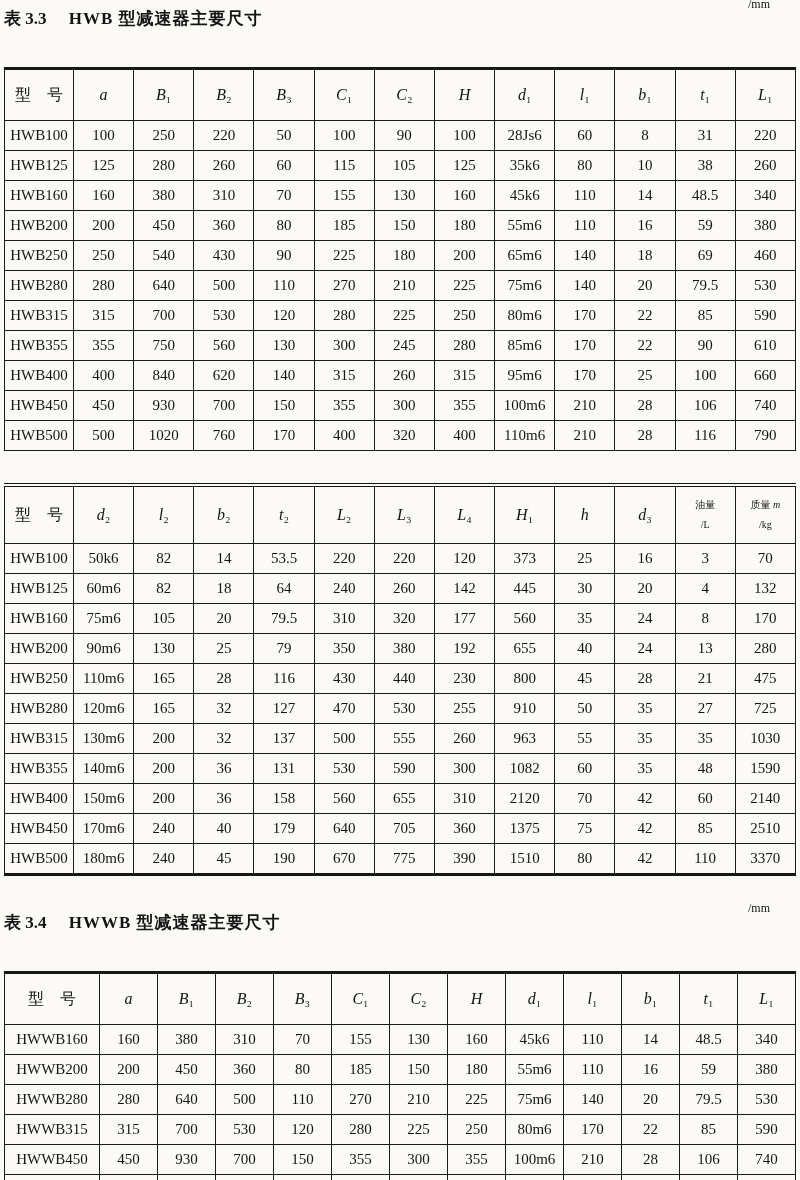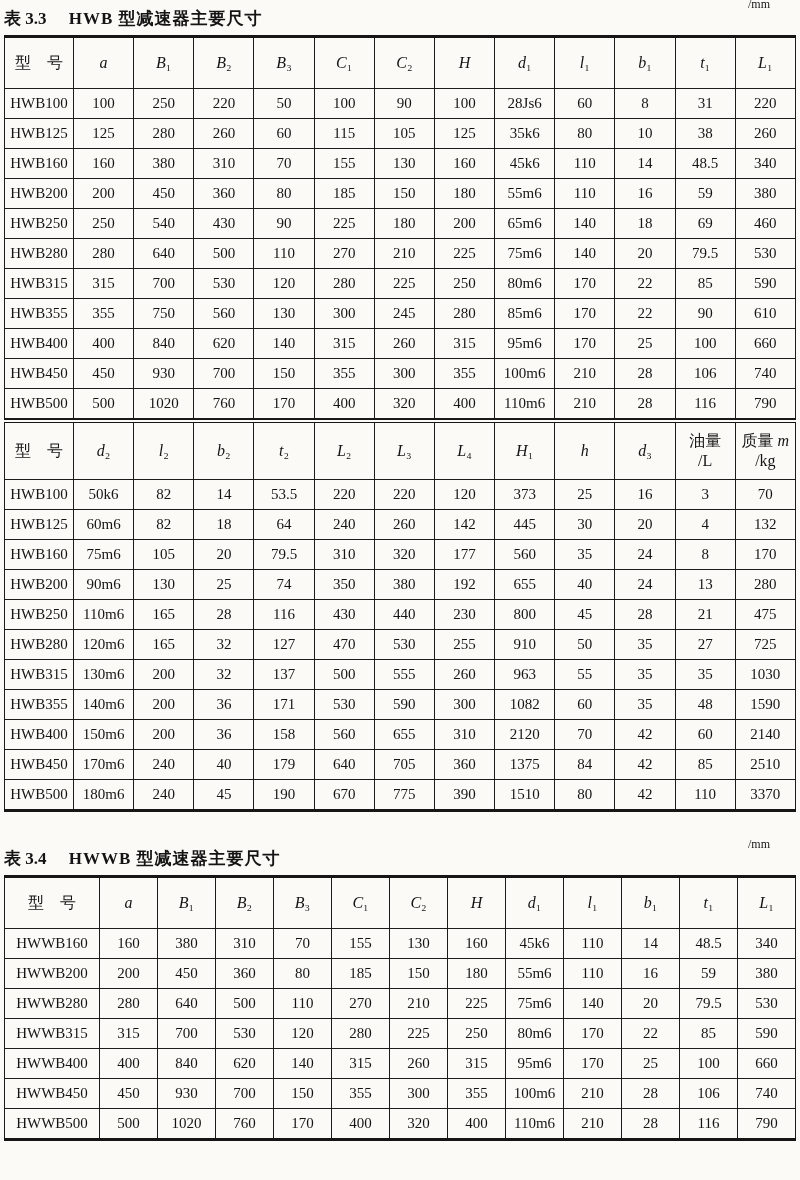--- a/index.html
+++ b/index.html
@@ -26,35 +26,36 @@
     position:absolute;right:26px;bottom:20px;
     font-weight:normal;font-size:12px;letter-spacing:0;
   }
 
   
   table.dim{
     border-collapse:collapse;
     table-layout:fixed;
     width:100%;
     background:transparent;
+    margin-top:32px;
   }
   table.dim td{
     border:1px solid #1b1b1b;
     text-align:center;
     vertical-align:middle;
     font-size:15px;
     padding:0 1px;
     height:29px;
     overflow:hidden;
     white-space:nowrap;
   }
   table.dim tr.hdr td{height:50px;font-size:16px;}
   table.dim tr.hdr.deep td{height:56px;}
   table.dim tr.hdr td div{line-height:1.25;}
-  table.dim tr.hdr.deep td div.multi{font-size:16px;line-height:20px;}
+  table.dim tr.hdr.deep td div.multi{font-size:10px;line-height:20px;}
   table.dim i{font-style:italic;}
 
   
   table.dim.top{border-top:3px solid #161616;}
   table.dim.mid{border-top:4px double #161616;}
   table.dim.bot{border-bottom:3px solid #161616;}
 
   
   table.t0 td:first-child{width:66px;}
   table.t1 td:first-child{width:92px;}
@@ -369,21 +370,21 @@
             <td>35</td>
             <td>24</td>
             <td>8</td>
             <td>170</td>
           </tr>
           <tr>
             <td>HWB200</td>
             <td>90m6</td>
             <td>130</td>
             <td>25</td>
-            <td>74</td>
+            <td>79</td>
             <td>350</td>
             <td>380</td>
             <td>192</td>
             <td>655</td>
             <td>40</td>
             <td>24</td>
             <td>13</td>
             <td>280</td>
           </tr>
           <tr>
@@ -429,21 +430,21 @@
             <td>55</td>
             <td>35</td>
             <td>35</td>
             <td>1030</td>
           </tr>
           <tr>
             <td>HWB355</td>
             <td>140m6</td>
             <td>200</td>
             <td>36</td>
-            <td>171</td>
+            <td>131</td>
             <td>530</td>
             <td>590</td>
             <td>300</td>
             <td>1082</td>
             <td>60</td>
             <td>35</td>
             <td>48</td>
             <td>1590</td>
           </tr>
           <tr>
@@ -464,21 +465,21 @@
           <tr>
             <td>HWB450</td>
             <td>170m6</td>
             <td>240</td>
             <td>40</td>
             <td>179</td>
             <td>640</td>
             <td>705</td>
             <td>360</td>
             <td>1375</td>
-            <td>84</td>
+            <td>75</td>
             <td>42</td>
             <td>85</td>
             <td>2510</td>
           </tr>
           <tr>
             <td>HWB500</td>
             <td>180m6</td>
             <td>240</td>
             <td>45</td>
             <td>190</td>
@@ -599,35 +600,20 @@
             <td>280</td>
             <td>225</td>
             <td>250</td>
             <td>80m6</td>
             <td>170</td>
             <td>22</td>
             <td>85</td>
             <td>590</td>
           </tr>
           <tr>
-            <td>HWWB400</td>
-            <td>400</td>
-            <td>840</td>
-            <td>620</td>
-            <td>140</td>
-            <td>315</td>
-            <td>260</td>
-            <td>315</td>
-            <td>95m6</td>
-            <td>170</td>
-            <td>25</td>
-            <td>100</td>
-            <td>660</td>
-          </tr>
-          <tr>
             <td>HWWB450</td>
             <td>450</td>
             <td>930</td>
             <td>700</td>
             <td>150</td>
             <td>355</td>
             <td>300</td>
             <td>355</td>
             <td>100m6</td>
             <td>210</td>

